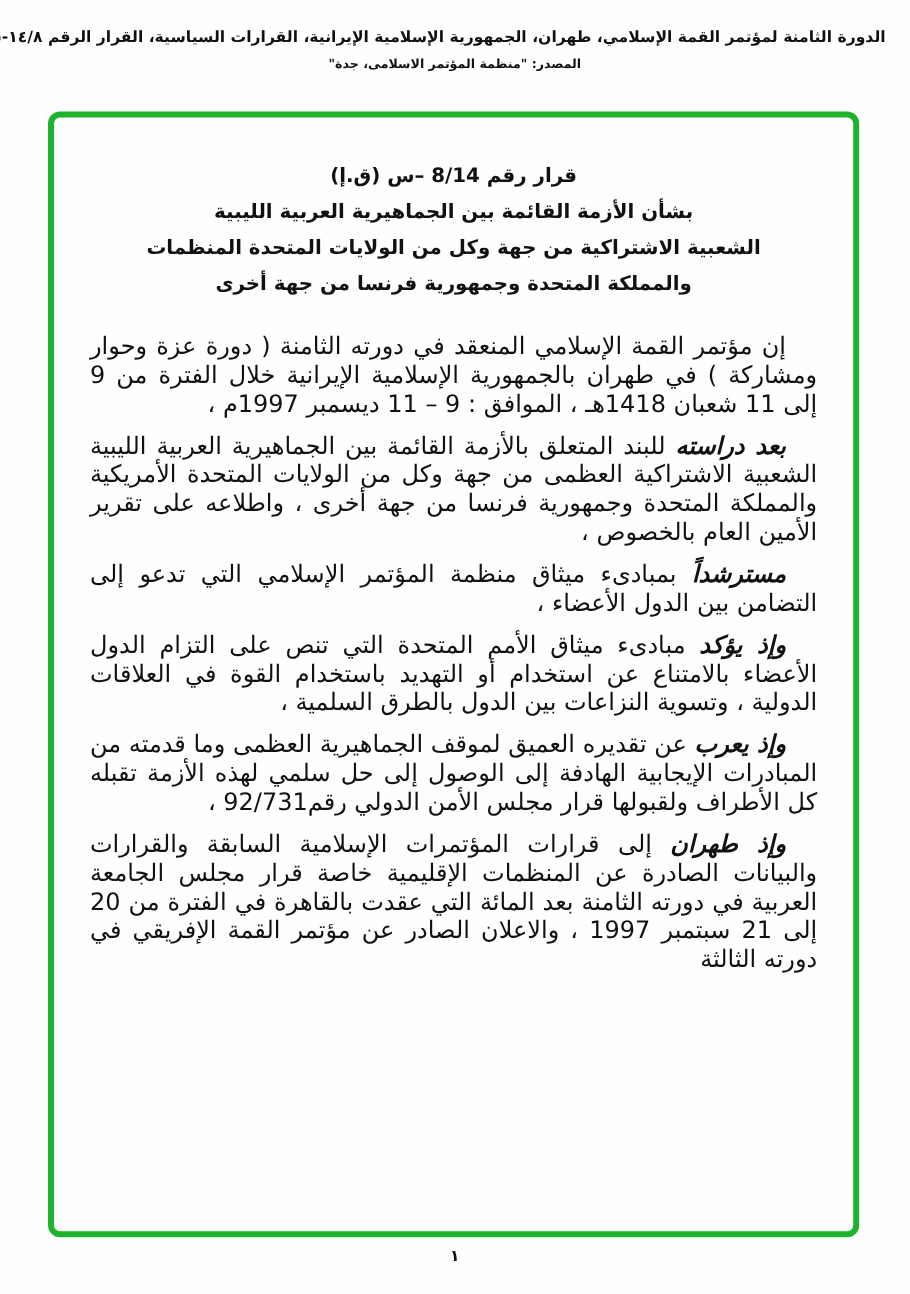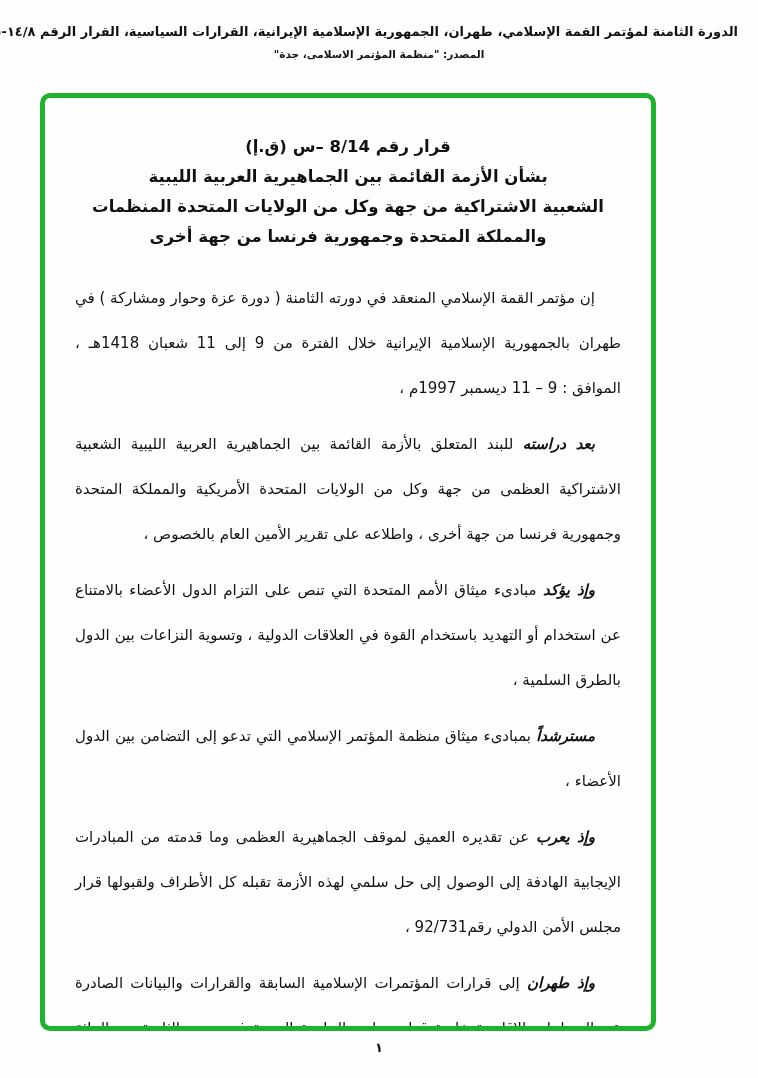--- a/index.html
+++ b/index.html
@@ -32,40 +32,40 @@
   }
   .header-line2 {
     margin-top: 9px;
     font-size: 10.5px;
     font-weight: bold;
   }
   .frame {
     position: absolute;
     left: 40px;
     top: 93px;
-    width: 616px;
+    width: 676px;
     height: 938px;
     border: 5px solid #1eb22d;
     border-radius: 10px;
     box-sizing: border-box;
     padding: 34px 30px 0 30px;
     direction: rtl;
     overflow: hidden;
   }
   .title-block {
     text-align: center;
     font-weight: bold;
     font-size: 16.5px;
     line-height: 30px;
     margin-bottom: 24px;
   }
   .para {
     margin: 0 0 11px 0;
-    font-size: 15px;
-    line-height: 45px;
+    font-size: 20px;
+    line-height: 24px;
     text-align: justify;
     text-indent: 26px;
   }
   .para .lead {
     font-weight: bold;
     font-style: italic;
   }
   .page-number {
     position: absolute;
     top: 1040px;
@@ -92,23 +92,23 @@
       <div>قرار رقم 8/14 –س (ق.إ)</div>
       <div>بشأن الأزمة القائمة بين الجماهيرية العربية الليبية</div>
       <div>الشعبية الاشتراكية من جهة وكل من الولايات المتحدة المنظمات</div>
       <div>والمملكة المتحدة وجمهورية فرنسا من جهة أخرى</div>
     </div>
 
     <p class="para"><span class="lead"></span><span>إن مؤتمر القمة الإسلامي المنعقد في دورته الثامنة ( دورة عزة وحوار ومشاركة ) في طهران بالجمهورية الإسلامية الإيرانية خلال الفترة من 9 إلى 11 شعبان 1418هـ ، الموافق : 9 – 11 ديسمبر 1997م ،</span></p>
 
     <p class="para"><span class="lead">بعد دراسته</span><span> للبند المتعلق بالأزمة القائمة بين الجماهيرية العربية الليبية الشعبية الاشتراكية العظمى من جهة وكل من الولايات المتحدة الأمريكية والمملكة المتحدة وجمهورية فرنسا من جهة أخرى ، واطلاعه على تقرير الأمين العام بالخصوص ،</span></p>
 
+    <p class="para"><span class="lead">مسترشداً</span><span> بمبادىء ميثاق منظمة المؤتمر الإسلامي التي تدعو إلى التضامن بين الدول الأعضاء ،</span></p>
+
     <p class="para"><span class="lead">وإذ يؤكد</span><span> مبادىء ميثاق الأمم المتحدة التي تنص على التزام الدول الأعضاء بالامتناع عن استخدام أو التهديد باستخدام القوة في العلاقات الدولية ، وتسوية النزاعات بين الدول بالطرق السلمية ،</span></p>
-
-    <p class="para"><span class="lead">مسترشداً</span><span> بمبادىء ميثاق منظمة المؤتمر الإسلامي التي تدعو إلى التضامن بين الدول الأعضاء ،</span></p>
 
     <p class="para"><span class="lead">وإذ يعرب</span><span> عن تقديره العميق لموقف الجماهيرية العظمى وما قدمته من المبادرات الإيجابية الهادفة إلى الوصول إلى حل سلمي لهذه الأزمة تقبله كل الأطراف ولقبولها قرار مجلس الأمن الدولي رقم92/731 ،</span></p>
 
     <p class="para"><span class="lead">وإذ طهران</span><span> إلى قرارات المؤتمرات الإسلامية السابقة والقرارات والبيانات الصادرة عن المنظمات الإقليمية خاصة قرار مجلس الجامعة العربية في دورته الثامنة بعد المائة التي عقدت بالقاهرة في الفترة من 20 إلى 21 سبتمبر 1997 ، والاعلان الصادر عن مؤتمر القمة الإفريقي في دورته الثالثة</span></p>
 
   </div>
 
   <div class="page-number">١</div>
 
 </div>

